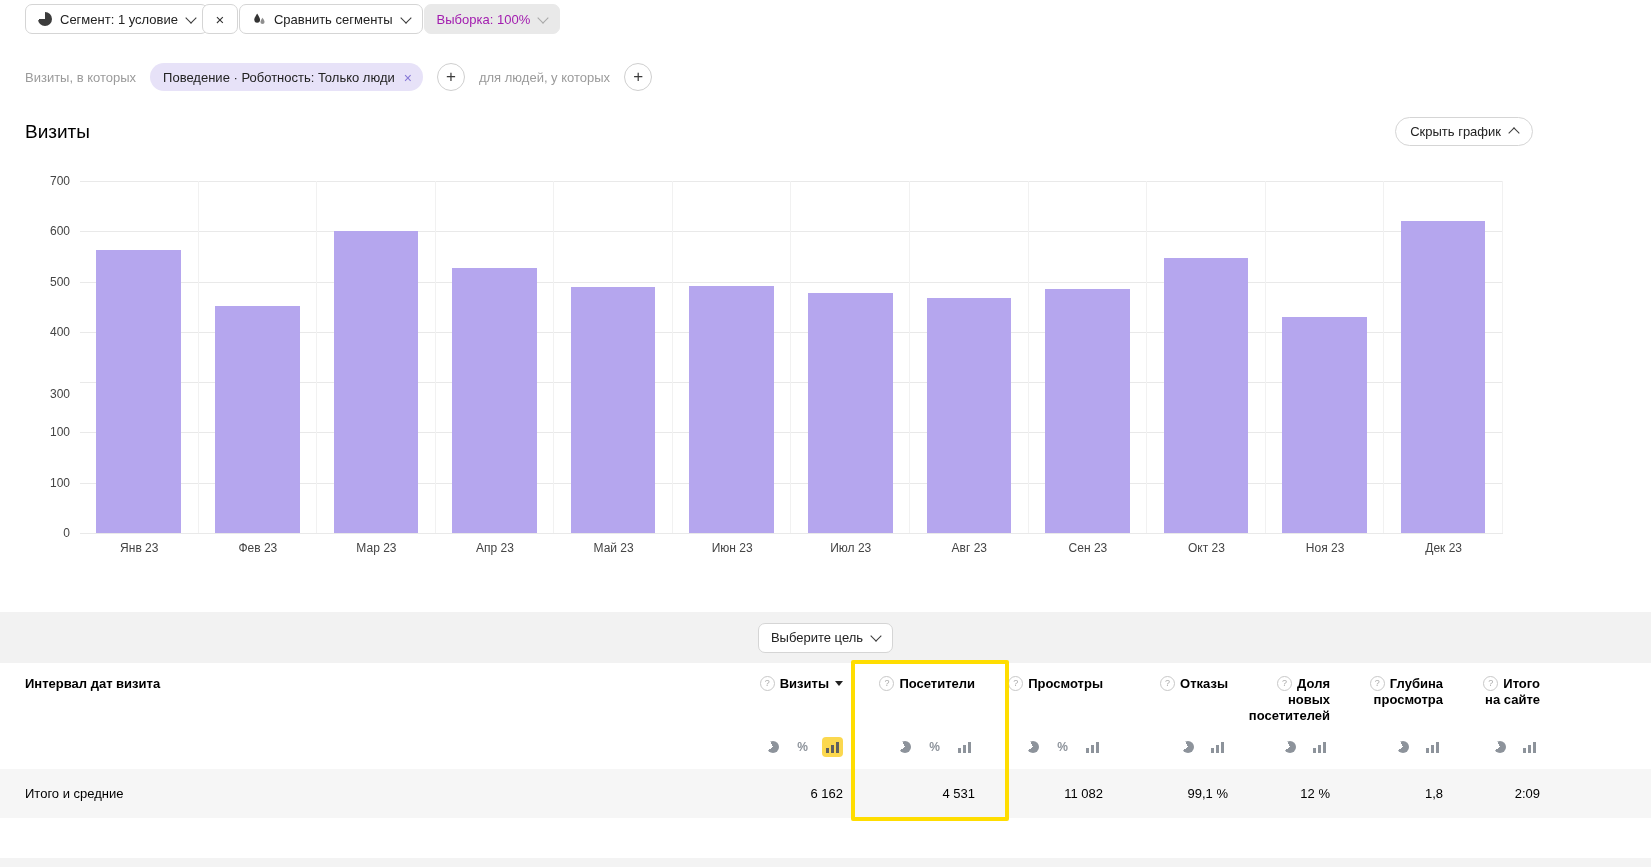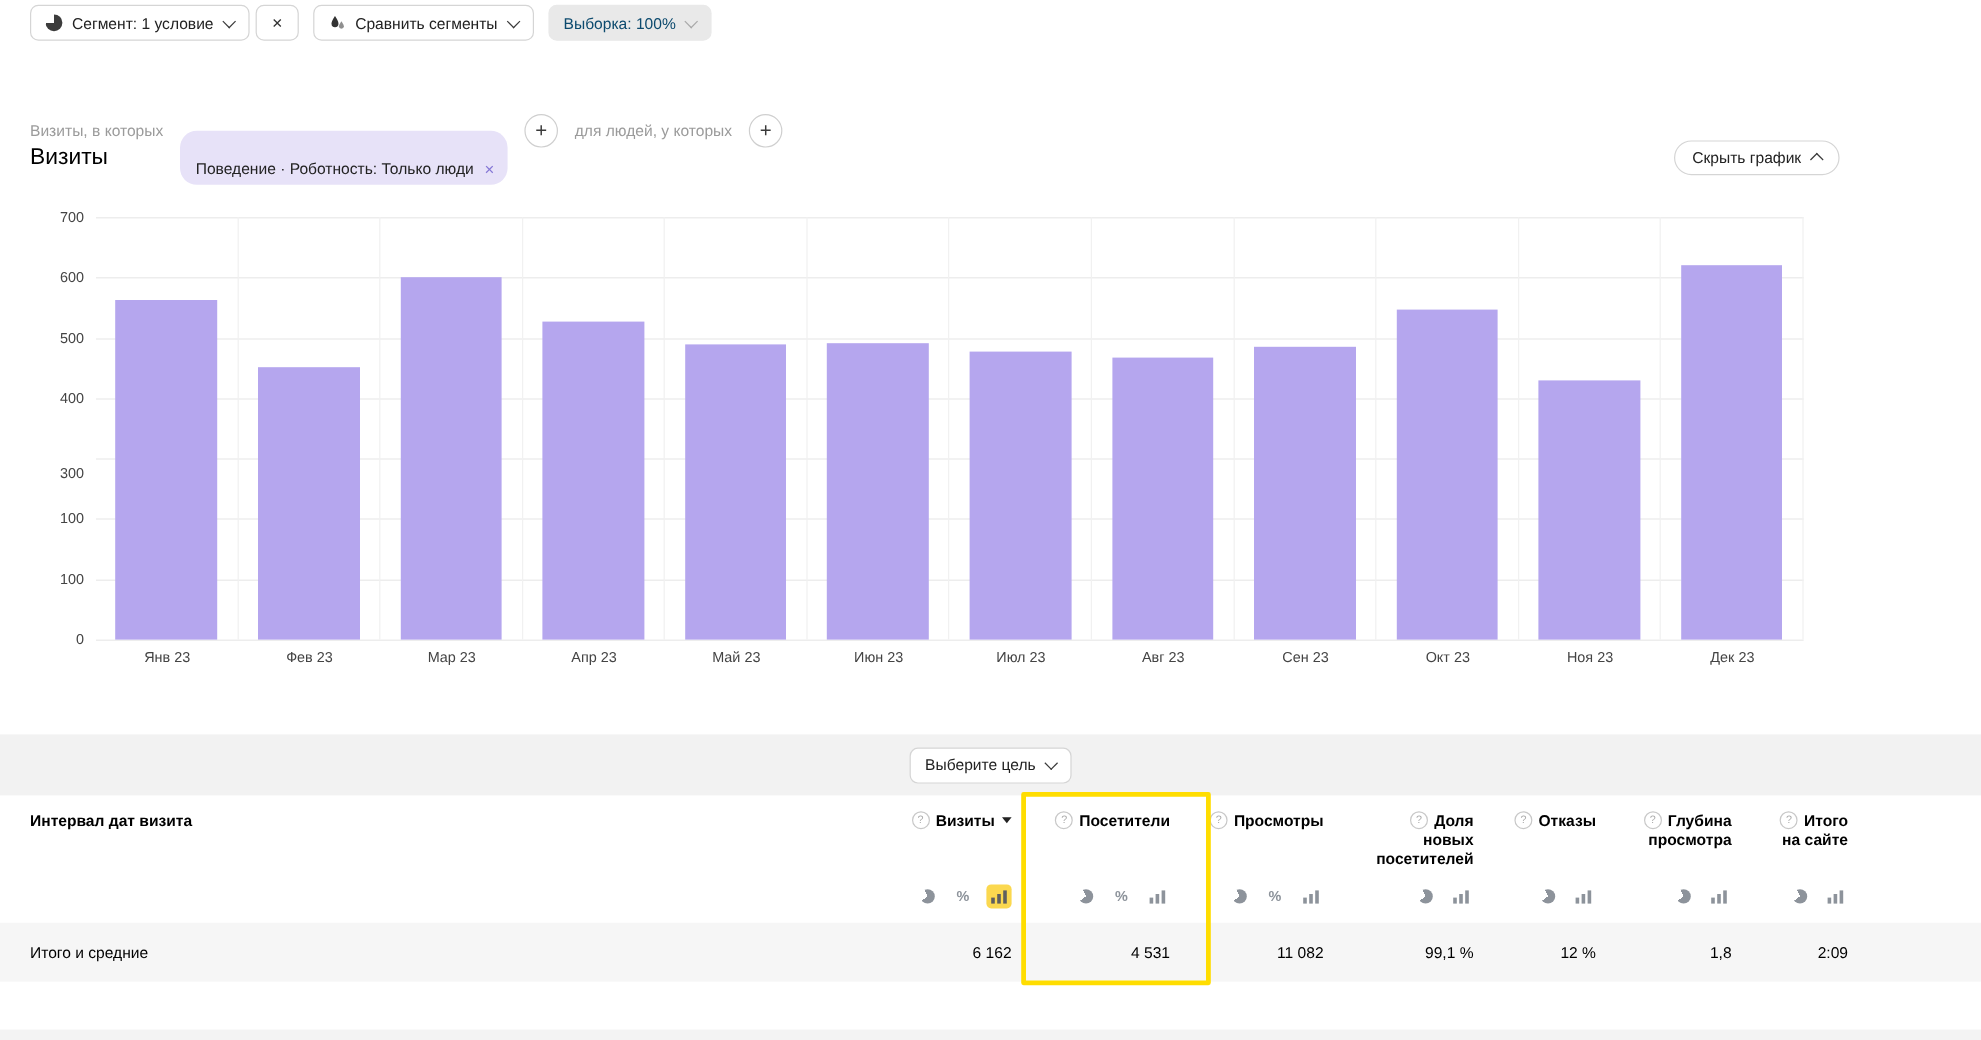--- a/index.html
+++ b/index.html
@@ -9,44 +9,44 @@
   }
   .page { position:relative; width:1651px; height:867px; }
 
   
   .toolbar { position:absolute; top:4px; left:25px; display:flex; align-items:center; }
   .btn {
     height:30px; display:inline-flex; align-items:center; padding:0 12px;
     background:#fff; border:1px solid #d5d5d5; border-radius:7px;
     font-size:13px; color:#222; cursor:pointer; font-family:inherit; white-space:nowrap;
   }
-  .toolbar .btn { margin-right:12px; }
+  .toolbar .btn { margin-right:1px; }
   .btn.square { min-width:36px; justify-content:center; padding:0; margin-left:-7px; }
-  .btn.disabled { background:#e9e9e9; border-color:#e9e9e9; color:#0c4a6e; }
+  .btn.disabled { background:#e9e9e9; border-color:#e9e9e9; color:#a21caf; }
   .chev {
     display:inline-block; width:7px; height:7px;
     border-right:1.5px solid #3a3a3a; border-bottom:1.5px solid #3a3a3a;
     transform:rotate(45deg); margin-left:9px; margin-bottom:3px;
   }
   .chev.up { transform:rotate(-135deg); margin-bottom:-2px; }
   .chev.muted { border-color:#a8a8a8; }
   .pie-icon {
     width:14px; height:14px; border-radius:50%; margin-right:8px;
     background:conic-gradient(from 0deg, #3c3c3c 0 265deg, transparent 265deg);
     display:inline-block;
   }
   .drops-icon { display:inline-flex; margin-right:7px; }
   .close-x { font-size:15px; color:#333; line-height:1; }
 
   
   .filter-row { position:absolute; top:63px; left:25px; display:flex; align-items:center; gap:14px; }
   .muted { color:#9b9b9b; font-size:13px; }
   .chip {
     display:inline-flex; align-items:center; background:var(--chip-bg,#e7e2f8);
-    border-radius:14px; padding:24px 11px 6px 13px; font-size:13px; color:#222; cursor:pointer;margin-top:46px;
+    border-radius:14px; padding:7px 11px 6px 13px; font-size:13px; color:#222; cursor:pointer;
   }
   .chip-close { margin-left:9px; color:#8577d6; font-size:14px; line-height:1; cursor:pointer; }
   .add-btn {
     width:28px; height:28px; border-radius:50%; border:1px solid #cfcfcf; background:#fff;
     display:inline-flex; align-items:center; justify-content:center; cursor:pointer;
     font-size:17px; color:#3a3a3a; padding:0; font-family:inherit;
   }
 
   
   .chart-header { position:absolute; top:117px; left:25px; right:118px;
@@ -290,38 +290,38 @@
             <button class="toggle">
               <span class="bars-glyph">
                 <i style="height: 5px;"></i>
                 <i style="height: 8px;"></i>
                 <i style="height: 11px;"></i>
               </span>
             </button>
           </div>
         </div>
         <div class="metric-cell">
+          <div class="metric-label"><span class="help-icon">?</span><span class="metric-label-text">Отказы</span></div>
+          <div class="toggles">
+            <button class="toggle">
+              <span class="pie-glyph"></span>
+            </button>
+            <button class="toggle">
+              <span class="bars-glyph">
+                <i style="height: 5px;"></i>
+                <i style="height: 8px;"></i>
+                <i style="height: 11px;"></i>
+              </span>
+            </button>
+          </div>
+        </div>
+        <div class="metric-cell">
           <div class="metric-label"><span class="help-icon">?</span><span class="metric-label-text">Доля
 новых
 посетителей</span></div>
-          <div class="toggles">
-            <button class="toggle">
-              <span class="pie-glyph"></span>
-            </button>
-            <button class="toggle">
-              <span class="bars-glyph">
-                <i style="height: 5px;"></i>
-                <i style="height: 8px;"></i>
-                <i style="height: 11px;"></i>
-              </span>
-            </button>
-          </div>
-        </div>
-        <div class="metric-cell">
-          <div class="metric-label"><span class="help-icon">?</span><span class="metric-label-text">Отказы</span></div>
           <div class="toggles">
             <button class="toggle">
               <span class="pie-glyph"></span>
             </button>
             <button class="toggle">
               <span class="bars-glyph">
                 <i style="height: 5px;"></i>
                 <i style="height: 8px;"></i>
                 <i style="height: 11px;"></i>
               </span>

